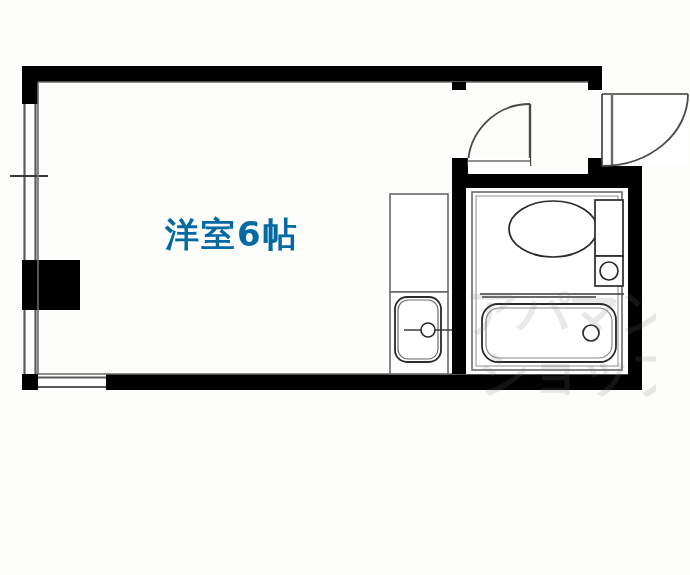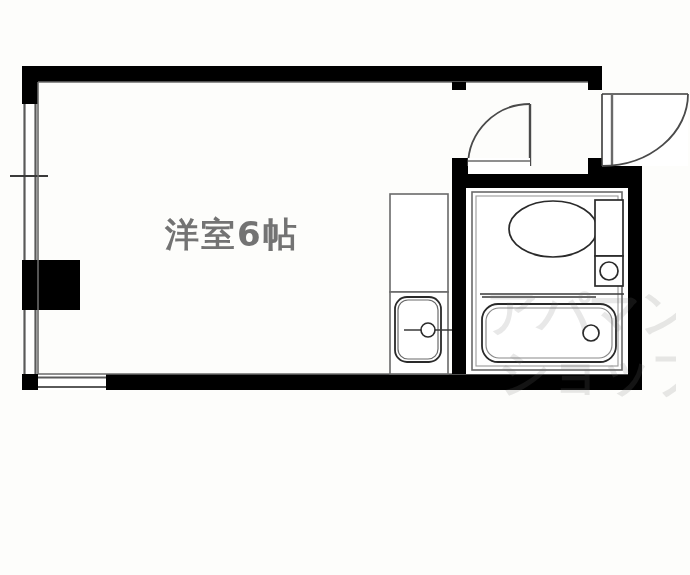--- a/index.html
+++ b/index.html
@@ -23,31 +23,31 @@
     top: 0;
     width: 690px;
     height: 575px;
     display: block;
   }
   .room-label {
     position: absolute;
     font-family: "DejaVu Sans", "Liberation Sans", sans-serif;
     font-size: 34px;
     font-weight: 700;
-    color: #737373;
+    color: #0369a1;
     letter-spacing: 2px;
     white-space: nowrap;
   }
   #room-label-main {
     left: 165px;
     top: 212px;
   }
   #watermark-layer {
     position: absolute;
-    left: 486px;
+    left: 466px;
     top: 278px;
     width: 190px;
     height: 125px;
     pointer-events: none;
     overflow: hidden;
   }
   .wm-line {
     position: absolute;
     font-family: "DejaVu Sans", "Liberation Sans", sans-serif;
     font-weight: 700;

